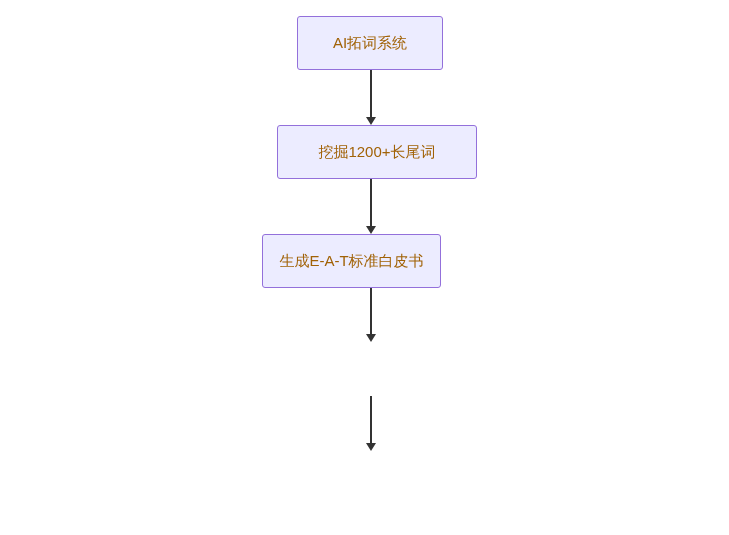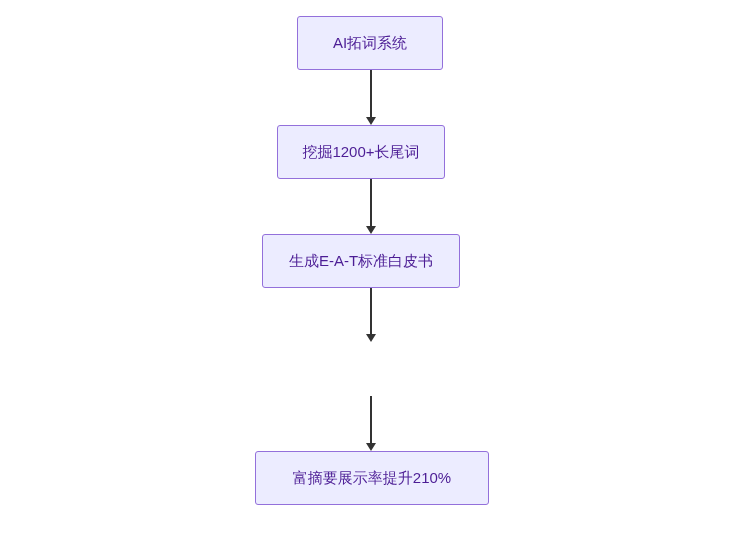--- a/index.html
+++ b/index.html
@@ -18,28 +18,28 @@
   .flow-node {
     position: absolute;
     box-sizing: border-box;
     height: 54px;
     background: #ECECFF;
     border: 1px solid #9370DB;
     border-radius: 3px;
     display: flex;
     align-items: center;
     justify-content: center;
-    color: #4c1d95;
+    color: #a16207;
     font-size: 15px;
     text-align: center;
     white-space: nowrap;
   }
   .node-1 { left: 297px; top: 16px;  width: 146px; }
-  .node-2 { left: 277px; top: 125px; width: 168px; }
-  .node-3 { left: 262px; top: 234px; width: 198px; }
+  .node-2 { left: 277px; top: 125px; width: 200px; }
+  .node-3 { left: 262px; top: 234px; width: 179px; }
   .node-4 { left: 265px; top: 342px; width: 214px; }
   .node-5 { left: 255px; top: 451px; width: 234px; }
 
   .edge {
     position: absolute;
     left: 365px;
     width: 12px;
     display: flex;
     flex-direction: column;
     align-items: center;
@@ -92,17 +92,14 @@
     <div class="edge-line"></div>
     <div class="edge-head"></div>
   </div>
 
 
   <div class="edge edge-4">
     <div class="edge-line"></div>
     <div class="edge-head"></div>
   </div>
 
-  <div class="flow-node node-5">
-    <span>富摘要展示率提升210%</span>
-  </div>
 
 </div>
 
 </body></html>

